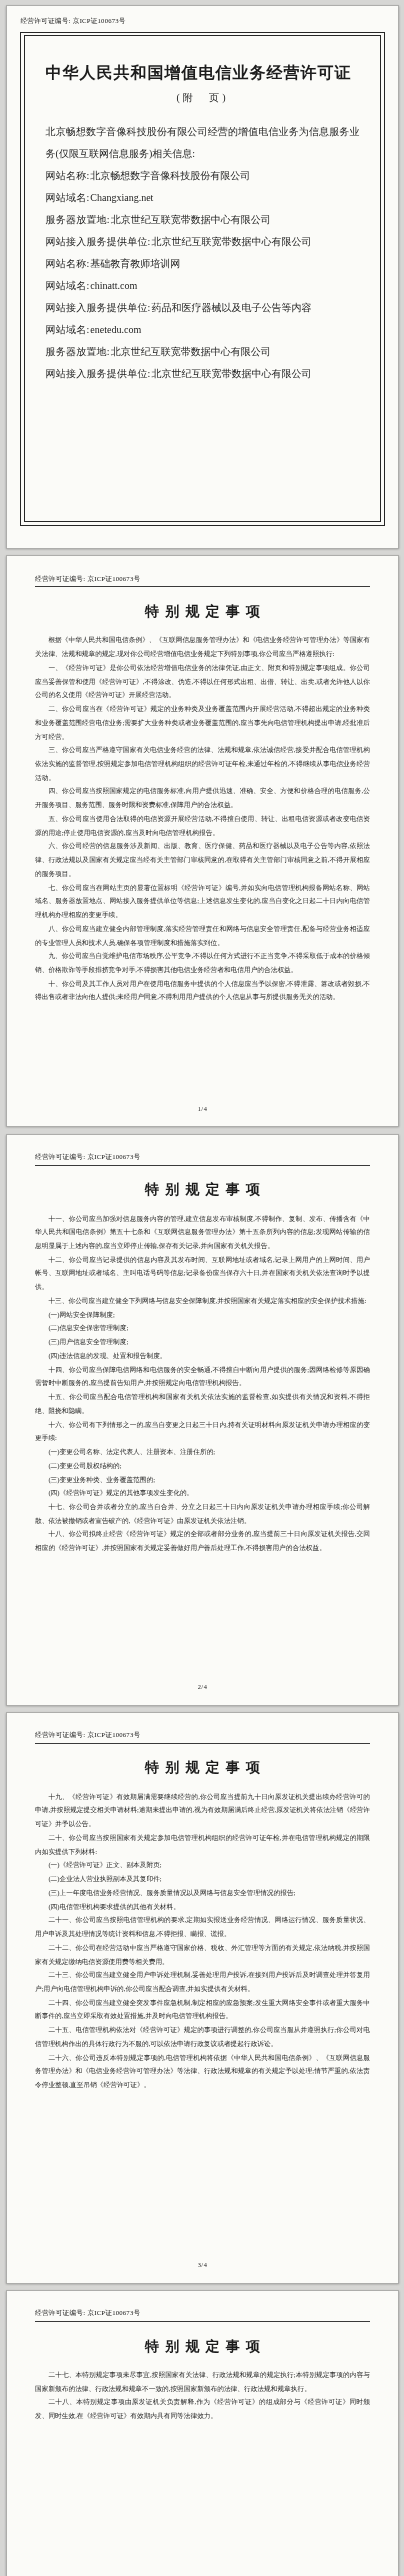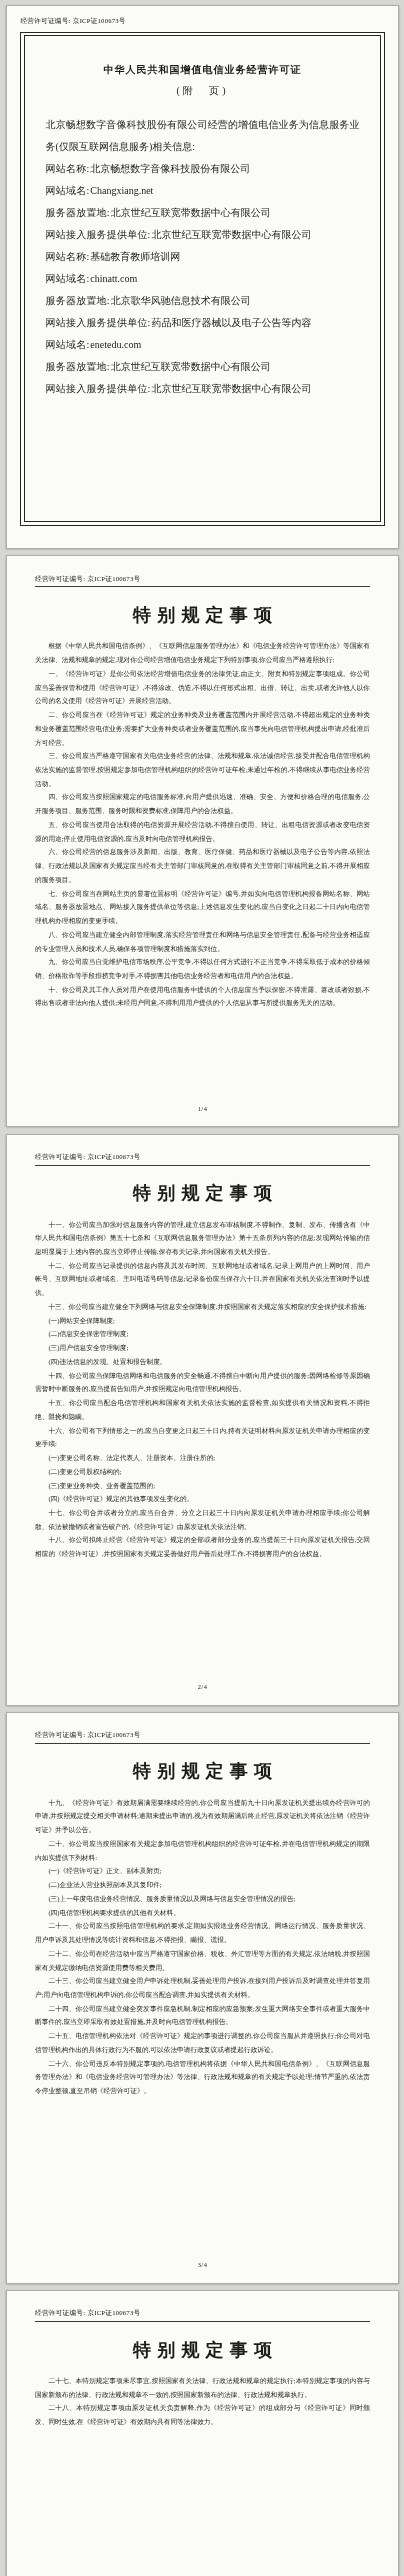--- a/index.html
+++ b/index.html
@@ -18,32 +18,32 @@
     border:0.5px solid #adadab;
     box-shadow:0 0.5px 2.1px rgba(0,0,0,.30);
     overflow:hidden;
   }
   
   .sheet-cert { height:544px; padding:11.3px 13.4px; }
   .lic-header { font-size:6.7px; letter-spacing:0.2px; color:#161616; }
   .lic-no { margin-left:2.1px; }
   .cert-frame { margin-top:5.2px; height:494px; border:1.5px solid #262626; padding:2.6px; }
   .cert-frame-inner { height:100%; border:0.5px solid #262626; padding:18.5px 20.6px 0; }
-  .cert-title { font-size:10px; font-weight:700; text-align:center; letter-spacing:1px; margin-top:8.2px; }
+  .cert-title { font-size:16px; font-weight:700; letter-spacing:1px; margin-top:8.2px; }
   .cert-subtitle { font-size:10px; text-align:center; margin-top:7.2px; letter-spacing:3.1px; }
   .cert-body { margin-top:15.5px; font-size:10px; line-height:2.2; }
   .cert-intro { text-align:justify; }
   .entry-label { letter-spacing:0.2px; }
   .entry-value { margin-left:1px; }
   
   .sheet-prov { height:572px; padding:18.5px 28px 0; }
   .prov-header { padding-bottom:2.6px; border-bottom:0.5px solid #3a3a3a; }
   .prov-title {
     margin:15.5px 0 12.4px;
-    font-size:18px; font-weight:700;
+    font-size:14px; font-weight:700;
     letter-spacing:6.2px; text-indent:6.2px;
     text-align:center;
   }
   .prov-body p {
     font-size:6.7px;
     line-height:2.05;
     text-align:justify;
     margin:0;
   }
   .prov-body p.indent { text-indent:2em; }
@@ -90,23 +90,20 @@
               </div>
 
               <div class="entry">
                 <span class="entry-label">网站名称:</span><span class="entry-value">基础教育教师培训网</span>
               </div>
 
               <div class="entry">
                 <span class="entry-label">网站域名:</span><span class="entry-value">chinatt.com</span>
               </div>
 
-              <div class="entry">
-                <span class="entry-label">服务器放置地:</span><span class="entry-value">北京歌华风驰信息技术有限公司</span>
-              </div>
 
               <div class="entry">
                 <span class="entry-label">网站接入服务提供单位:</span><span class="entry-value">药品和医疗器械以及电子公告等内容</span>
               </div>
 
 
               <div class="entry">
                 <span class="entry-label">网站域名:</span><span class="entry-value">enetedu.com</span>
               </div>
 

